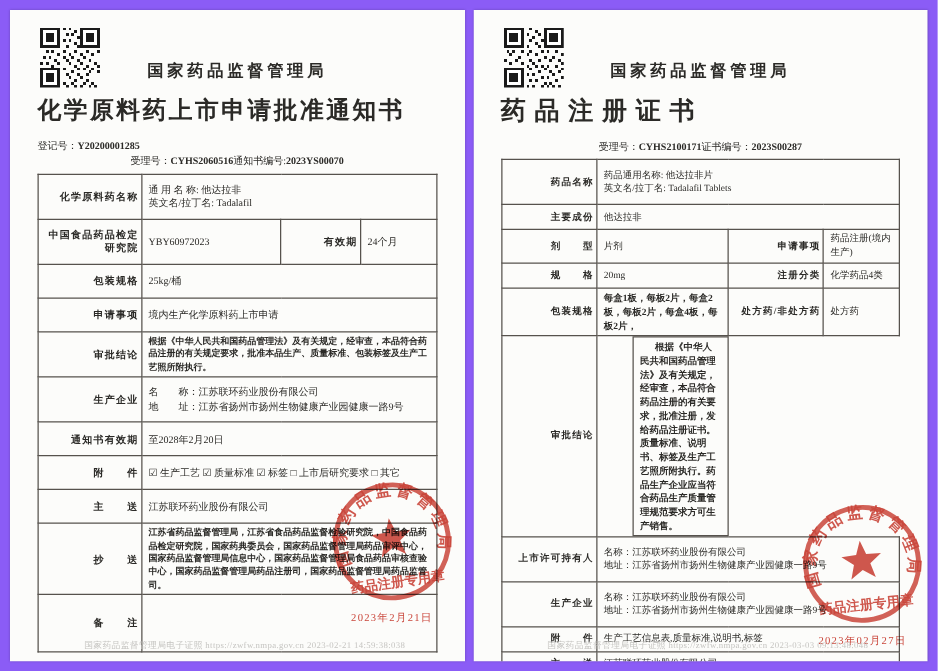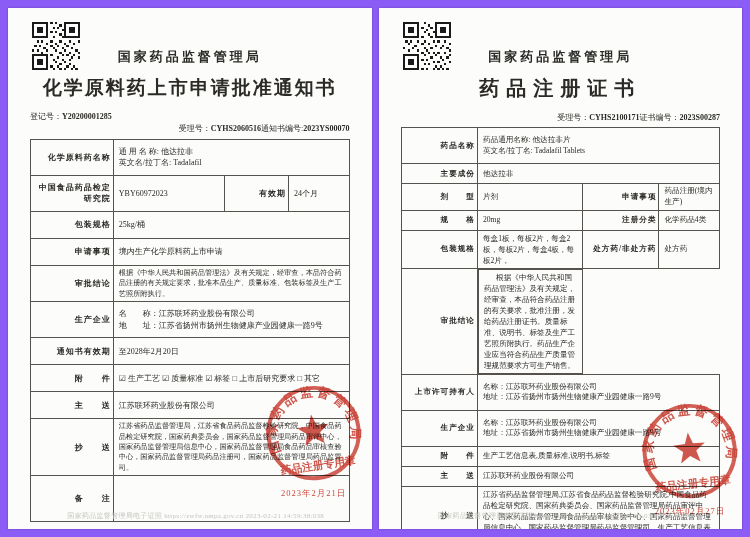--- a/index.html
+++ b/index.html
@@ -2,29 +2,29 @@
 <html><head>
 <meta charset="utf-8">
 <style>
   html,body{margin:0;padding:0;}
   body{font-family:"Liberation Serif","DejaVu Serif",serif;color:#2b2a27;}
   .canvas{width:750px;height:537px;background:#8b5cf6;display:flex;gap:7px;padding:8px;box-sizing:border-box;}
   .page{flex:1;background:#fcfcfa;position:relative;overflow:hidden;box-shadow:0 0 2px rgba(0,0,0,.25);}
   .page-inner{padding:14px 22px 0 22px;position:relative;}
   .qr{position:absolute;left:24px;top:14px;width:48px;height:48px;}
   .agency{text-align:center;font-family:"Liberation Sans","DejaVu Sans",sans-serif;font-weight:bold;font-size:13px;letter-spacing:3px;margin-top:26px;}
-  .doc-title{text-align:center;font-weight:bold;font-size:19px;letter-spacing:2px;margin-top:9px;}
+  .doc-title{font-weight:bold;font-size:19px;letter-spacing:2px;margin-top:9px;}
   .doc-title.wide{letter-spacing:7px;font-size:20px;}
   .meta{font-size:8px;margin-top:10px;line-height:1.55;}
-  .meta-row{display:flex;justify-content:flex-end;}
+  .meta-row{display:flex;justify-content:center;}
   .doc-table{border-collapse:collapse;width:100%;margin-top:3px;table-layout:fixed;}
   .doc-table td{border:1px solid #56524d;padding:2px 5px;vertical-align:middle;font-size:8px;line-height:1.4;word-break:break-all;}
   td.lbl{text-align:right;font-weight:bold;letter-spacing:1px;padding:2px 2px;}
-  td.small{font-size:7.2px;line-height:1.45;}
-  .indent{text-indent:1.6em;display:block;}
+  td.small{font-size:7.2px;line-height:1.45;font-weight:bold;}
+  .indent{text-indent:1.6em;display:block;margin-left:28px;}
   .line{display:block;}
   .r-s{height:20px}.r-m{height:27px}.r-l{height:36px}.r-xl{height:46px}.r-2l{height:58px}
   .tbl-right td{font-size:7.6px;}
   .seal-wrap{position:absolute;width:108px;text-align:center;mix-blend-mode:multiply;opacity:.92;pointer-events:none;}
   .seal-left{right:4px;top:374px;}
   .seal-right{right:-2px;top:392px;}
   .seal-date{color:#c8362a;font-size:8.5px;margin-top:-6px;letter-spacing:1px;}
   .footer{position:absolute;left:22px;bottom:8px;right:10px;font-size:7px;color:#c5c4c1;letter-spacing:.3px;white-space:nowrap;text-align:center;}
 </style>
 </head>

